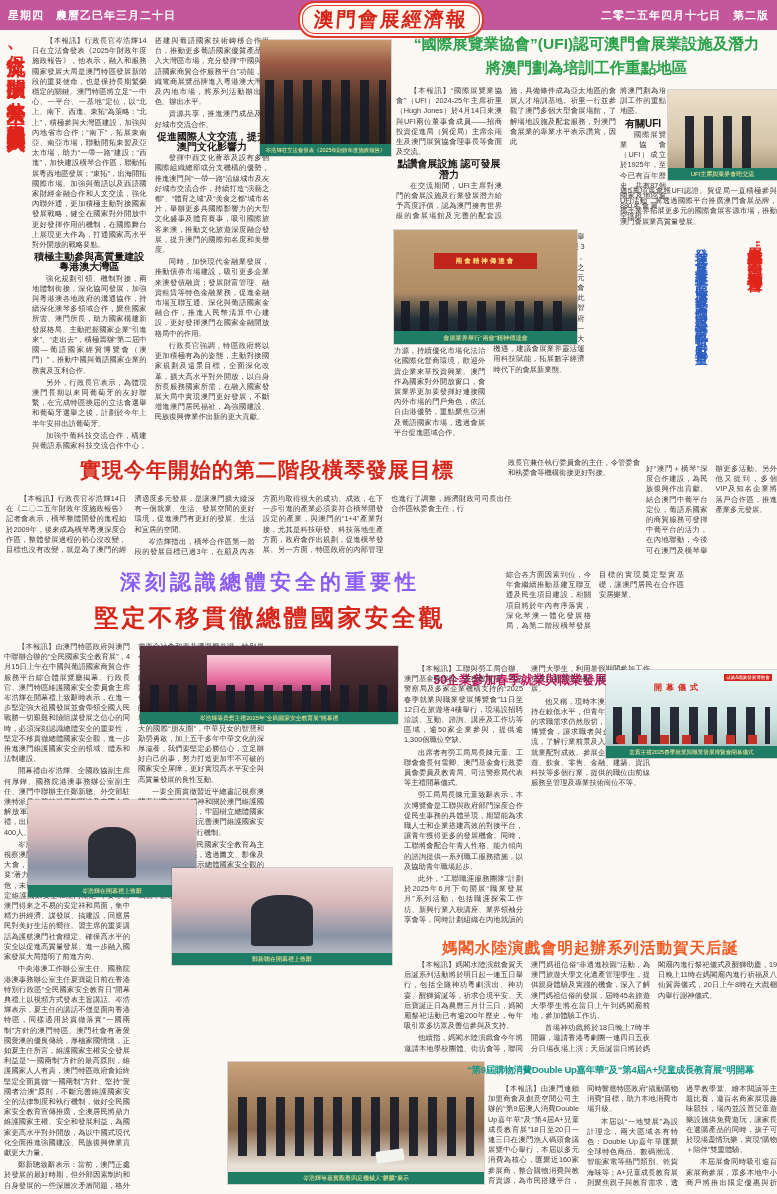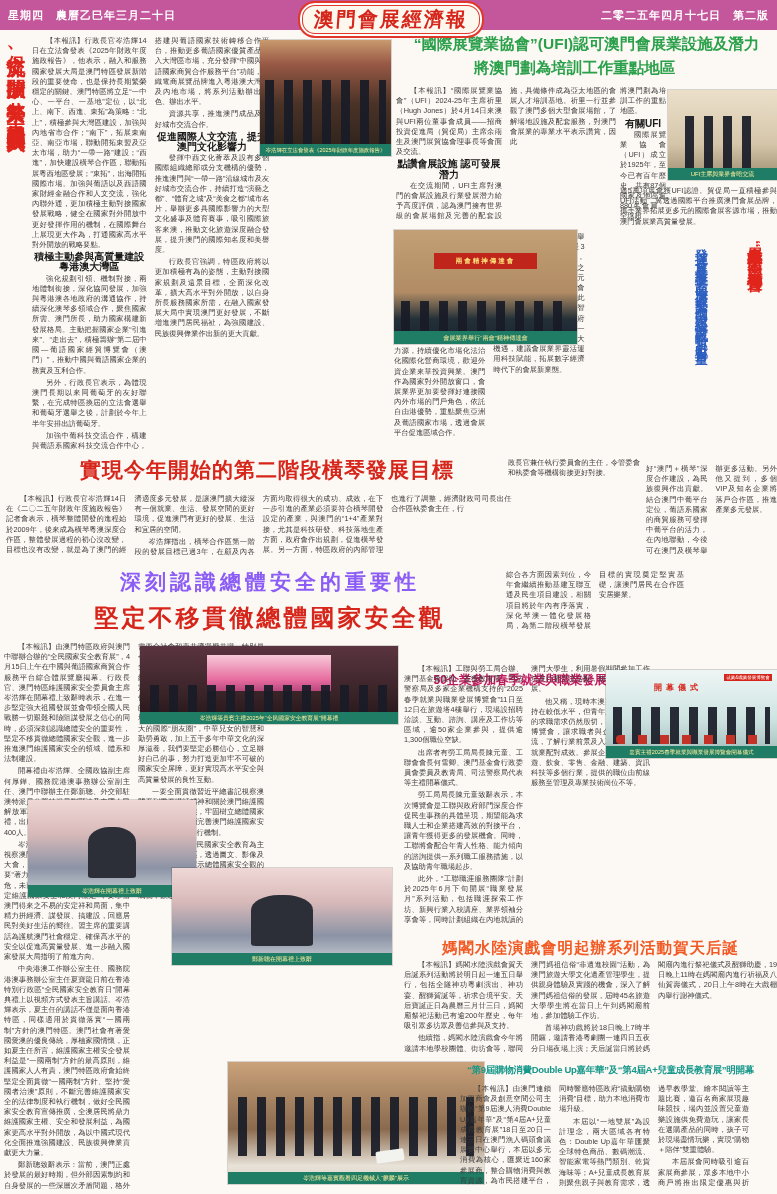--- a/index.html
+++ b/index.html
@@ -63,29 +63,30 @@
   <div class="vert" style="left:3px;top:40px;height:416px;font-size:19px;color:#e0251c;letter-spacing:1px;">促交流、擴開放、共繁榮，更好融入國家發展大局</div>
   <div class="col-text" style="left:32px;top:36px;width:360px;height:420px;column-count:3;">
     <p>【本報訊】行政長官岑浩輝14日在立法會發表《2025年財政年度施政報告》，他表示，融入和服務國家發展大局是澳門特區發展新階段的重要使命，也是保持長期繁榮穩定的關鍵。澳門特區將立足“一中心、一平台、一基地”定位，以“北上、南下、西進、東拓”為策略：“北上”，積極參與大灣區建設，加強與內地省市合作；“南下”，拓展東南亞、南亞市場，聯動開拓東盟及亞太市場，助力“一帶一路”建設；“西進”，加快建設橫琴合作區，聯動拓展粵西地區發展；“東拓”，出海開拓國際市場。加強與葡語以及西語國家財經金融合作和人文交流，強化內聯外通，更加積極主動對接國家發展戰略，健全在國家對外開放中更好發揮作用的機制，在國際舞台上展現更大作為，打通國家高水平對外開放的戰略要點。</p>
     <p class="sub">積極主動參與高質量建設粵港澳大灣區</p>
     <p>強化規劃引領、機制對接，兩地體制銜接，深化協同發展，加強與粵港澳各地政府的溝通協作，持續深化澳琴多領域合作，聚焦國家所需、澳門所長，助力國家構建新發展格局。主動把握國家企業“引進來”、“走出去”，積極籌辦“第二屆中國—葡語國家經貿博覽會（澳門）”，推動中國與葡語國家企業的務實及互利合作。</p>
     <p>另外，行政長官表示，為體現澳門長期以來同葡萄牙的友好聯繫，在完成特區換屆的立法會選舉和葡萄牙選舉之後，計劃於今年上半年安排出訪葡萄牙。</p>
     <p>加強中葡科技交流合作，構建與葡語系國家科技交流合作中心，搭建與葡語國家技術轉移合作平台，推動更多葡語國家優質產品進入大灣區市場，充分發揮“中國與葡語國家商貿合作服務平台”功能，組織電商展覽品牌進入粵港澳大灣區及內地市場，將系列活動辦出特色、辦出水平。</p>
     <p>資源共享，推進澳門成品及友好城市交流合作。</p>
     <p class="sub">促進國際人文交流，提升澳門文化影響力</p>
     <p>發揮中西文化薈萃及設有多個國際組織總部或分支機構的優勢，推進澳門與“一帶一路”沿線城市及友好城市交流合作，持續打造“演藝之都”、“體育之城”及“美食之都”城市名片，舉辦更多具國際影響力的大型文化盛事及體育賽事，吸引國際旅客來澳，推動文化旅遊深度融合發展，提升澳門的國際知名度和美譽度。</p>
+    <p>同時，加快現代金融業發展，推動債券市場建設，吸引更多企業來澳發債融資；發展財富管理、融資租賃等特色金融業務，促進金融市場互聯互通。深化與葡語國家金融合作，推進人民幣清算中心建設，更好發揮澳門在國家金融開放格局中的作用。</p>
     <p>行政長官強調，特區政府將以更加積極有為的姿態，主動對接國家規劃及遠景目標，全面深化改革，擴大高水平對外開放，以自身所長服務國家所需，在融入國家發展大局中實現澳門更好發展，不斷增進澳門居民福祉，為強國建設、民族復興偉業作出新的更大貢獻。</p>
   </div>
   <div class="photo ph-lc" style="left:260px;top:40px;width:131px;height:116px;">
     <div class="sil" style="bottom:12px;height:55%;"></div>
     <div class="cap" style="font-size:5.4px;">岑浩輝在立法會發表《2025年財政年度施政報告》</div>
   </div>
 
   <div class="hl" style="left:396px;top:34px;width:381px;font-size:15.5px;color:#2ba04a;">“國際展覽業協會”(UFI)認可澳門會展業設施及潛力</div>
-  <div class="hl" style="left:384px;top:58px;width:381px;font-size:15.5px;color:#2ba04a;">將澳門劃為培訓工作重點地區</div>
+  <div class="hl" style="left:396px;top:58px;width:381px;font-size:15.5px;color:#2ba04a;">將澳門劃為培訓工作重點地區</div>
   <div class="col-text" style="left:396px;top:86px;width:220px;height:140px;column-count:2;">
     <p>【本報訊】“國際展覽業協會”（UFI）2024-25年主席祈里（Hugh Jones）於4月14日來澳與UFI兩位董事會成員——招商投資促進局（貿促局）主席余雨生及澳門展貿協會理事長等會面及交流。</p>
     <p class="sub">點讚會展設施 認可發展潛力</p>
     <p>在交流期間，UFI主席對澳門的會展設施及行業發展潛力給予高度評價，認為澳門擁有世界級的會展場館及完善的配套設施，具備條件成為亞太地區的會展人才培訓基地。祈里一行並參觀了澳門多個大型會展場館，了解場地設施及配套服務，對澳門會展業的專業水平表示讚賞，因此</p>
   </div>
   <div class="col-text" style="left:620px;top:86px;width:46px;height:140px;column-count:1;">
     <p style="text-indent:0;">將澳門劃為培訓工作的重點地區。</p>
     <p class="sub">有關UFI</p>
     <p>國際展覽業協會（UFI）成立於1925年，至今已有百年歷史，共有87個國家及地區逾880名會員，全球超</p>
   </div>
@@ -172,19 +173,19 @@
   </div>
 
   <div class="hl" style="left:404px;top:938px;width:373px;font-size:15.5px;color:#f15a24;letter-spacing:1px;">媽閣水陸演戲會明起辦系列活動賀天后誕</div>
   <div class="col-text" style="left:404px;top:960px;width:373px;height:98px;column-count:3;">
     <p>【本報訊】媽閣水陸演戲會賀天后誕系列活動將於明日起一連五日舉行，包括全隧神功粵劇演出、神功宴、醒獅賀誕等，祈求合境平安。天后寶誕正日為農曆三月廿三日，媽閣廟祭祀活動已有逾200年歷史，每年吸引眾多坊眾及善信參與及支持。</p>
     <p>他續指，媽閣水陸演戲會今年將邀請本地學校團體、街坊會等，聯同澳門媽祖信俗“非遺進校園”活動，為澳門旅遊大學文化遺產管理學生，提供親身體驗及實踐的機會，深入了解澳門媽祖信俗的發展，屆時45名旅遊大學學生將在當日上午到媽閣廟前地，參加體驗工作坊。</p>
     <p>首場神功戲將於18日晚上7時半開鑼，邀請香港粵劇團一連四日五夜分日場夜場上演；天后誕當日將於媽閣廟內進行祭祀儀式及醒獅助慶，19日晚上11時在媽閣廟內進行祈福及八仙賀壽儀式，20日上午8時在大戲棚內舉行謝神儀式。</p>
   </div>
 
   <div class="hl" style="left:466px;top:1064px;width:289px;font-size:9.5px;color:#16988a;letter-spacing:-0.3px;">“第9屆購物消費Double Up嘉年華”及“第4屆A+兒童成長教育展”明開幕</div>
-  <div class="col-text" style="left:460px;top:1084px;width:289px;height:108px;column-count:3;">
+  <div class="col-text" style="left:488px;top:1084px;width:289px;height:108px;column-count:3;">
     <p>【本報訊】由澳門連鎖加盟商會及創意空間公司主辦的“第9屆澳人消費Double Up嘉年華”及“第4屆A+兒童成長教育展”18日至20日一連三日在澳門漁人碼頭會議展覽中心舉行，本屆以多元消費為核心，匯聚近160家參展商，整合購物消費與教育資源，為市民搭建平台，同時響應特區政府“撬動購物消費”目標，助力本地消費市場升級。</p>
     <p>本屆以“一地雙展”為設計理念，兩大區域各有特色：Double Up嘉年華匯聚全球特色商品、數碼潮流、智能家電等熱門類別、乾貨海味等；A+兒童成長教育展則聚焦親子與教育需求，透過早教學堂、繪本閱讀等主題比賽，邀百名商家展現趣味競技，場內並設置兒童遊樂設施供免費遊玩，讓家長在選購產品的同時，孩子可於現場盡情玩樂，實現“購物＋陪伴”雙重體驗。</p>
     <p>本屆展會同時吸引逾百家展商參展，眾多本地中小商戶將推出限定優惠與折扣，直接刺激消費者需求，主辦方期待以展會結合消費、教育與娛樂，有效延長家庭逗留展場時間，更帶動周邊商圈消費力，促進產業鏈升級。</p>
   </div>
 
 </div>
 
 </body></html>

